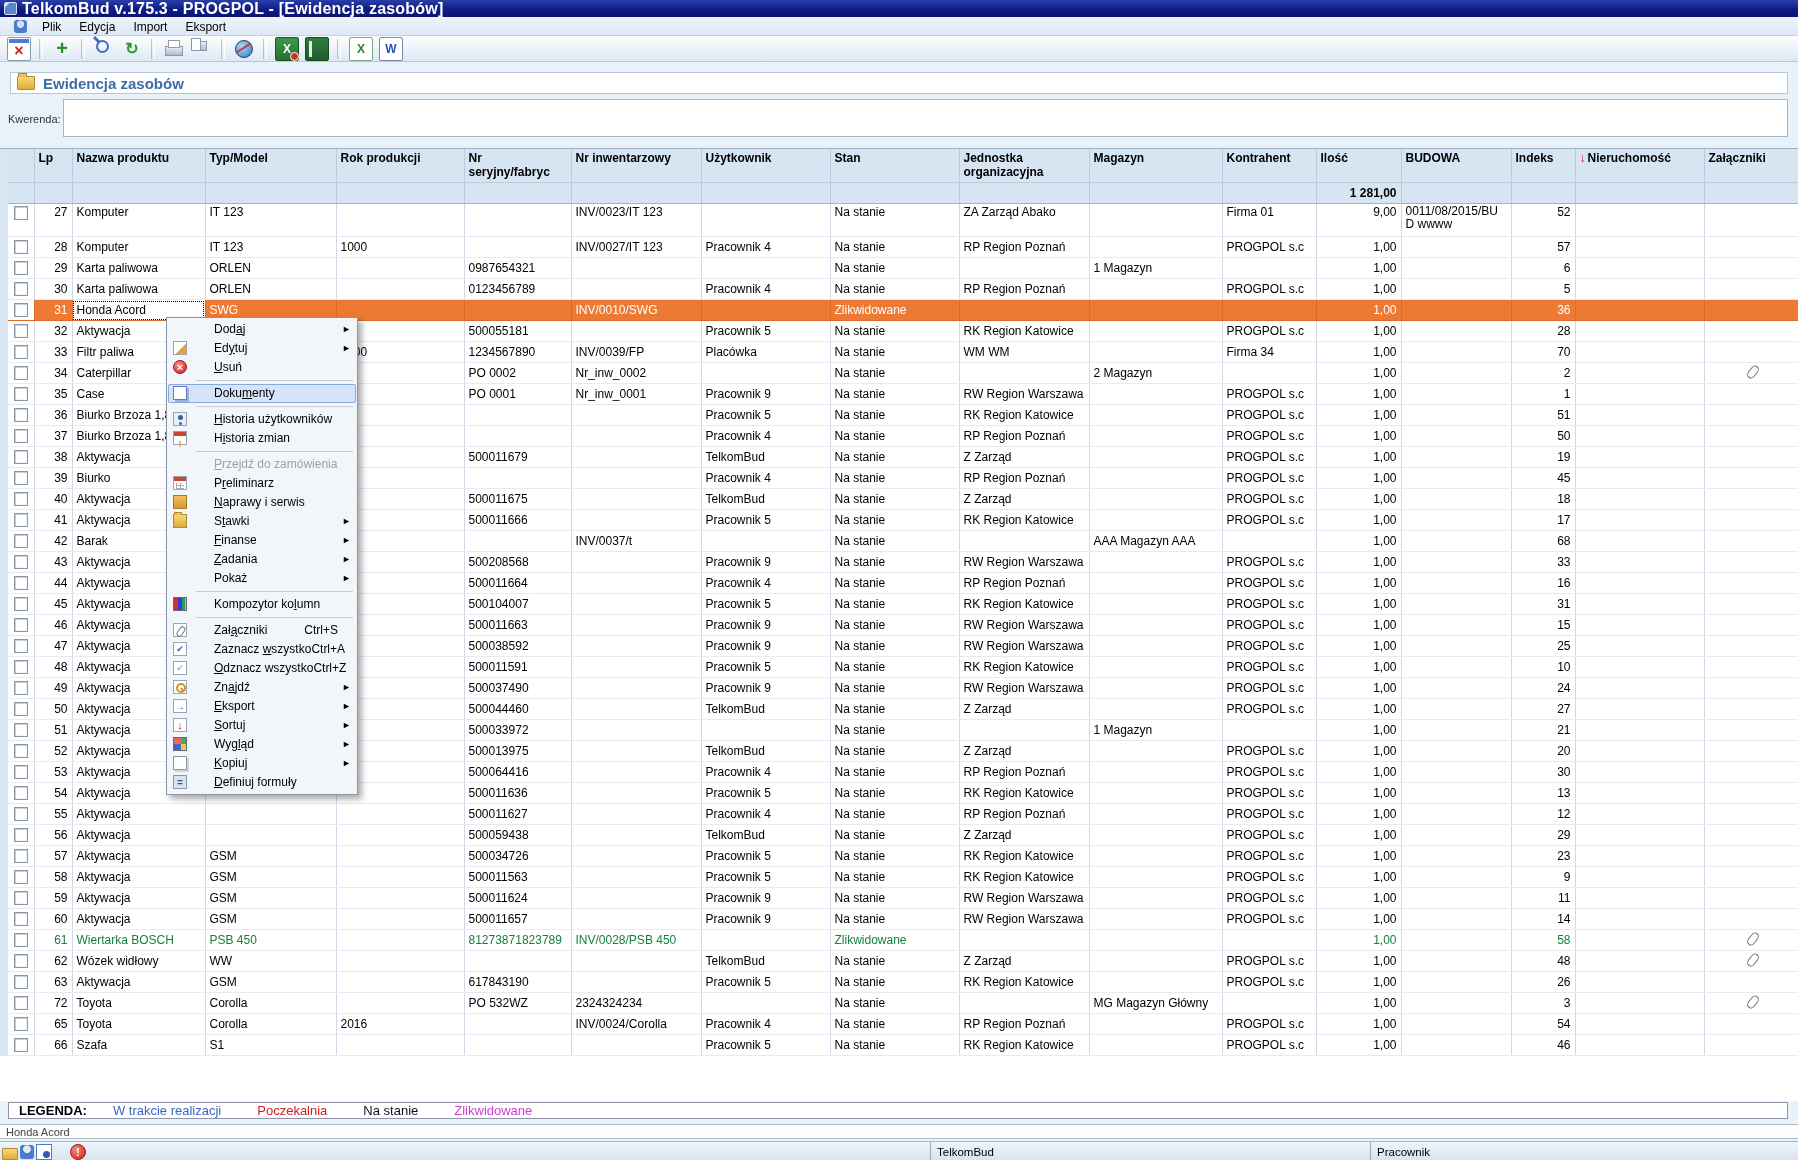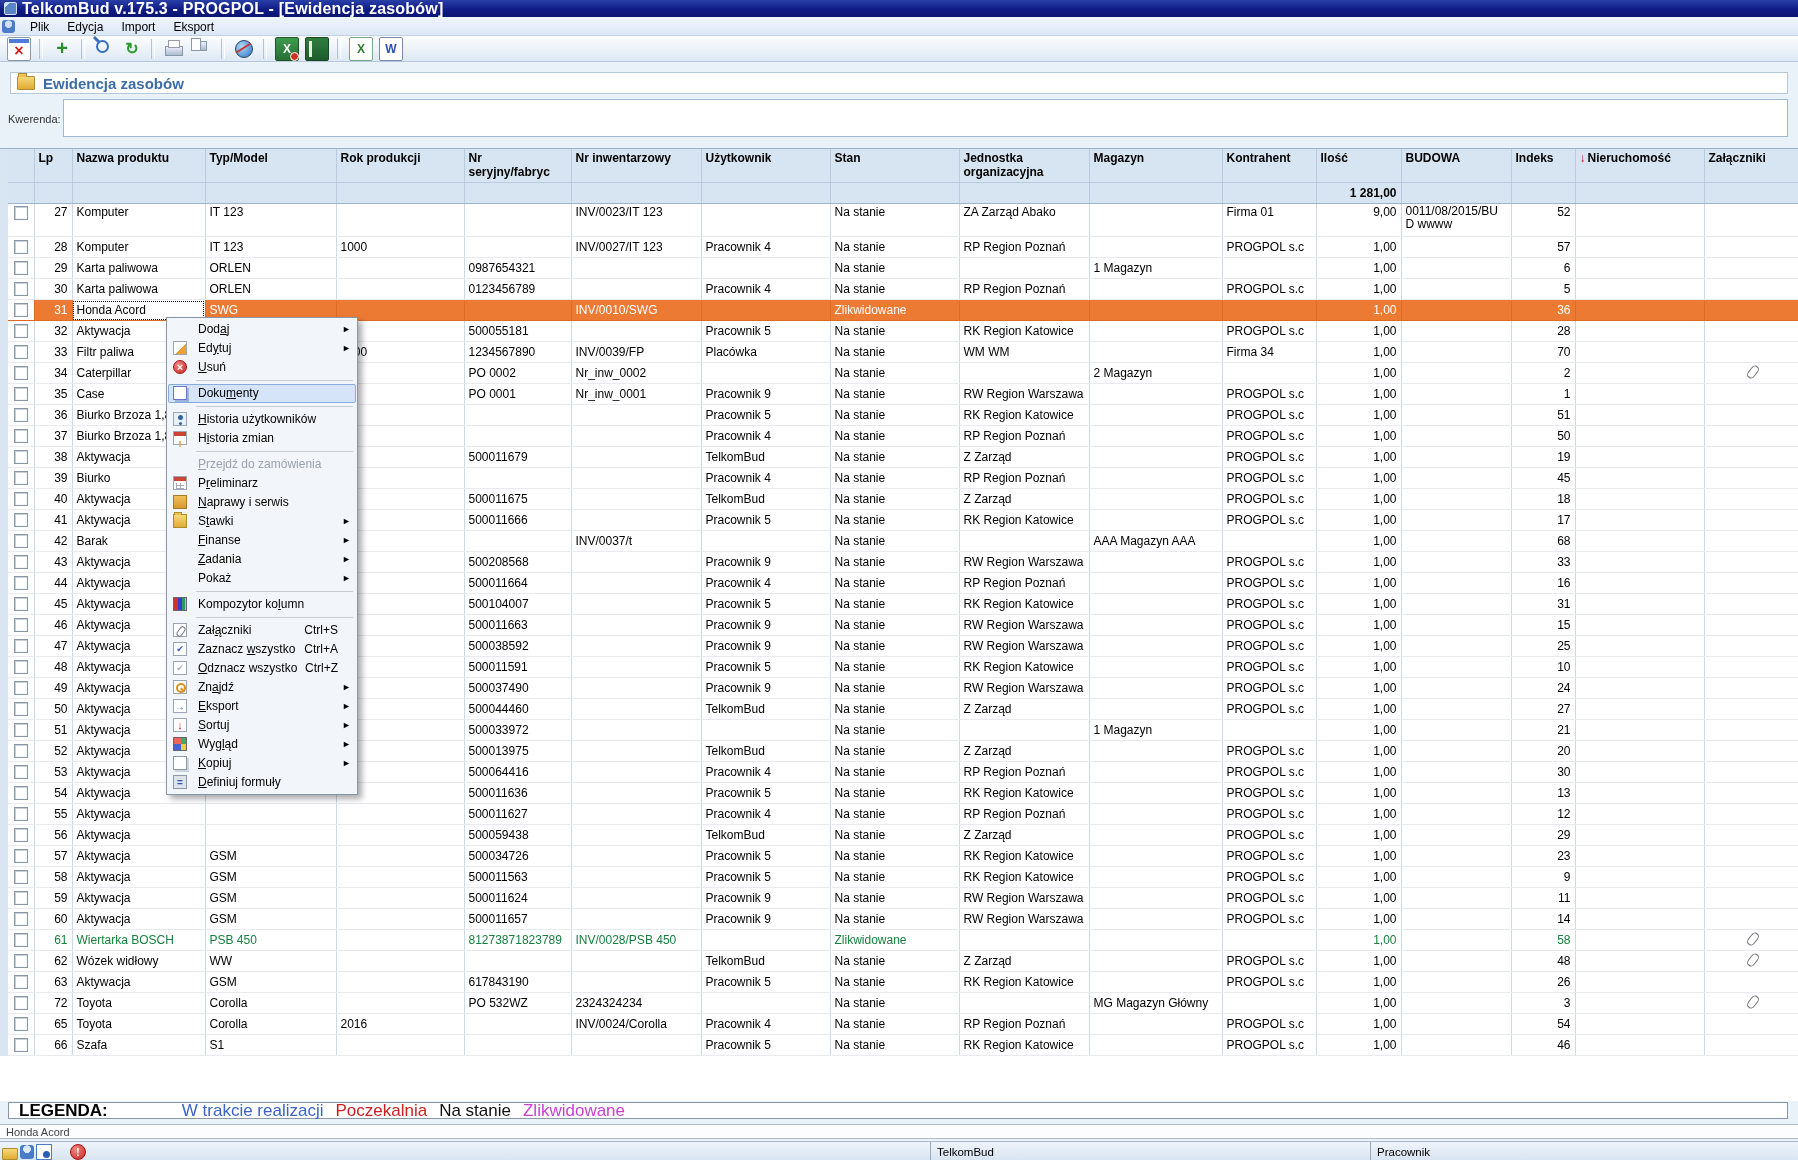--- a/index.html
+++ b/index.html
@@ -11,21 +11,21 @@
   
   .titlebar{position:absolute;left:0;top:0;width:100%;height:17px;
     background:linear-gradient(180deg,#2a3fa8 0%,#101c86 55%,#0b1470 100%);
     display:flex;align-items:center;gap:5px;padding-left:4px;box-sizing:border-box}
   .titlebar .app-ico{width:11px;height:11px;border:1px solid #cfe0f5;border-radius:2px;
     background:linear-gradient(135deg,#cfe0f5 0 3px,#5a86c8 3px)}
   .titlebar .ttl{color:#fff;font-size:16px;font-weight:bold;letter-spacing:.2px}
   
   .menubar{position:absolute;left:0;top:17px;width:100%;height:19px;
     background:linear-gradient(#eef4fc,#dce8f5);border-bottom:1px solid #c2d2e2;
-    display:flex;align-items:center;box-sizing:border-box;padding-left:2px}
+    display:flex;align-items:center;box-sizing:border-box;padding-left:14px}
   .mb-ico{width:13px;height:13px;border-radius:3px;margin-right:6px;
     background:radial-gradient(circle at 50% 32%,#cfe0f8 32%,#4a7cc8 36%)}
   .mbi{font-size:12px;padding:1px 9px;cursor:default}
   
   .toolbar{position:absolute;left:0;top:36px;width:100%;height:26px;
     background:linear-gradient(#fdfefe,#dde8f4);border-bottom:1px solid #b8c8da;
     display:flex;align-items:center;box-sizing:border-box;padding-left:4px}
   .tsep{width:2px;height:20px;margin:0 5px;border-left:1px solid #b4c2d2;border-right:1px solid #fff}
   .tb{width:22px;height:22px;display:inline-block;position:relative;margin:0 3px;border-radius:2px}
   .tb::after{position:absolute;inset:0;display:flex;align-items:center;justify-content:center;font-weight:bold}
@@ -79,42 +79,42 @@
   .grid tr.sel td{background:#ed7a33;color:#fff;border-right-color:#de6a24;border-bottom-color:#de6a24}
   .grid tr.sel td.cbcell{background:#fff;border-left-color:#d9e6f2}
   .grid tr.sel td.edit{background:#fff;color:#000;outline:1px dotted #000;outline-offset:-2px}
   .grid tr.rm td{color:#15803d}
   .cb{display:inline-block;width:12px;height:12px;background:#fff;border:1px solid #8a97a8;
     box-shadow:inset 1px 1px 0 #c8d0da,inset -1px -1px 0 #f2f5f9;vertical-align:middle}
   .sort-arrow{color:#cc1111;font-weight:bold;margin-right:2px}
   .clip-icon{display:inline-block;width:6px;height:12px;border:1px solid #777;border-radius:3px/5px;transform:rotate(38deg)}
   
   .legend{position:absolute;left:8px;top:1102px;width:1780px;height:17px;background:#fff;
-    border:1px solid #8a97a8;display:flex;align-items:center;gap:26px;padding-left:10px;box-sizing:border-box;font-size:17px}
+    border:1px solid #8a97a8;display:flex;align-items:center;gap:26px;padding-left:10px;box-sizing:border-box;font-size:13px}
   .legend .lg-title{font-weight:bold}
   
   .filterbar{position:absolute;left:0;top:1124px;width:1798px;height:15px;background:#fcfdfe;
     border-top:1px solid #b0bcc8;border-bottom:1px solid #b0bcc8;font-size:11px;color:#444;
     display:flex;align-items:center;padding-left:6px;box-sizing:border-box}
   
   .statusbar{position:absolute;left:0;top:1141px;width:1798px;height:19px;
     background:linear-gradient(#eef4fb,#d7e3f0);border-top:1px solid #aab8c8;font-size:11.5px}
   .sb-icons{position:absolute;left:2px;top:2px;display:flex;gap:2px;align-items:center}
   .sb-sec{position:absolute;top:0;height:100%;border-left:1px solid #98a8ba;padding-left:6px;display:flex;align-items:center}
   .sb{width:14px;height:14px;display:inline-block;position:relative}
   .sb-folder{background:linear-gradient(#f6d878,#e0ab35);border:1px solid #b08c30;border-radius:1px;height:10px;margin-top:3px}
   .sb-user{border-radius:3px;background:radial-gradient(circle at 50% 30%,#dce9f8 30%,#4a7cc8 34%)}
   .sb-window{background:#fff;border:1px solid #4a7cc8}
   .sb-window::after{content:"";position:absolute;right:1px;bottom:1px;width:7px;height:7px;border-radius:50%;background:#2a5cb8}
   .sb-alert{border-radius:50%;background:radial-gradient(circle at 35% 30%,#f08a80,#cc2222);border:1px solid #a11}
   .sb-alert::after{content:"!";position:absolute;inset:0;color:#fff;font-weight:bold;font-size:10px;display:flex;align-items:center;justify-content:center}
   
   .ctxmenu{position:absolute;left:166px;top:317px;width:192px;z-index:10;background:#f2f5f9;
     border:1px solid #8897a8;box-shadow:4px 4px 6px rgba(0,0,0,.33);padding:2px 1px;box-sizing:border-box;font-size:12px}
-  .mitem{position:relative;height:19px;line-height:19px;padding-left:30px;padding-right:4px;display:flex;align-items:center;cursor:default}
+  .mitem{position:relative;height:19px;line-height:19px;padding-left:46px;padding-right:4px;display:flex;align-items:center;cursor:default}
   .mitem .lab{white-space:nowrap}
   .mitem.dis{color:#9aa2ac}
   .mitem.hl{background:#d5e4f8;outline:1px solid #88aadd;outline-offset:-1px;border-radius:2px}
   .mitem .sc{margin-left:auto;padding-right:14px}
   .mitem .arrow{position:absolute;right:5px;font-size:9px}
   .msep{height:0;border-top:1px solid #c5ccd4;margin:3px 3px 3px 28px}
   .mi{position:absolute;left:5px;top:2px;width:14px;height:14px;box-sizing:border-box}
   .mi-edit{background:linear-gradient(135deg,#fff 55%,#f0a030 56%);border:1px solid #9aa5b5}
   .mi-delete{border-radius:50%;background:radial-gradient(circle at 35% 30%,#f08a80,#cc2222);border:1px solid #a11}
   .mi-delete::after{content:"×";position:absolute;inset:0;color:#fff;font-weight:bold;font-size:11px;display:flex;align-items:center;justify-content:center}
@@ -1121,21 +1121,21 @@
       <span class="arrow">►</span>
     </div>
     <div class="mitem">
       <span class="mi mi-formula"></span>
       <span class="lab"><u>D</u>efiniuj formuły</span>
     </div>
   </div>
 
 <div class="legend">
   <span class="lg-title">LEGENDA:</span>
-  <span id="legend-items" style="display: inline-flex; gap: 12px; margin-left: 48px;">
+  <span id="legend-items" style="display: inline-flex; gap: 36px;">
       <span style="color: rgb(59, 100, 200);">W trakcie realizacji</span>
       <span style="color: rgb(204, 32, 32);">Poczekalnia</span>
       <span style="color: rgb(17, 17, 17);">Na stanie</span>
       <span style="color: rgb(204, 63, 207);">Zlikwidowane</span>
     </span>
 </div>
 
 <div class="filterbar">
   <span>Honda Acord</span>
 </div>

